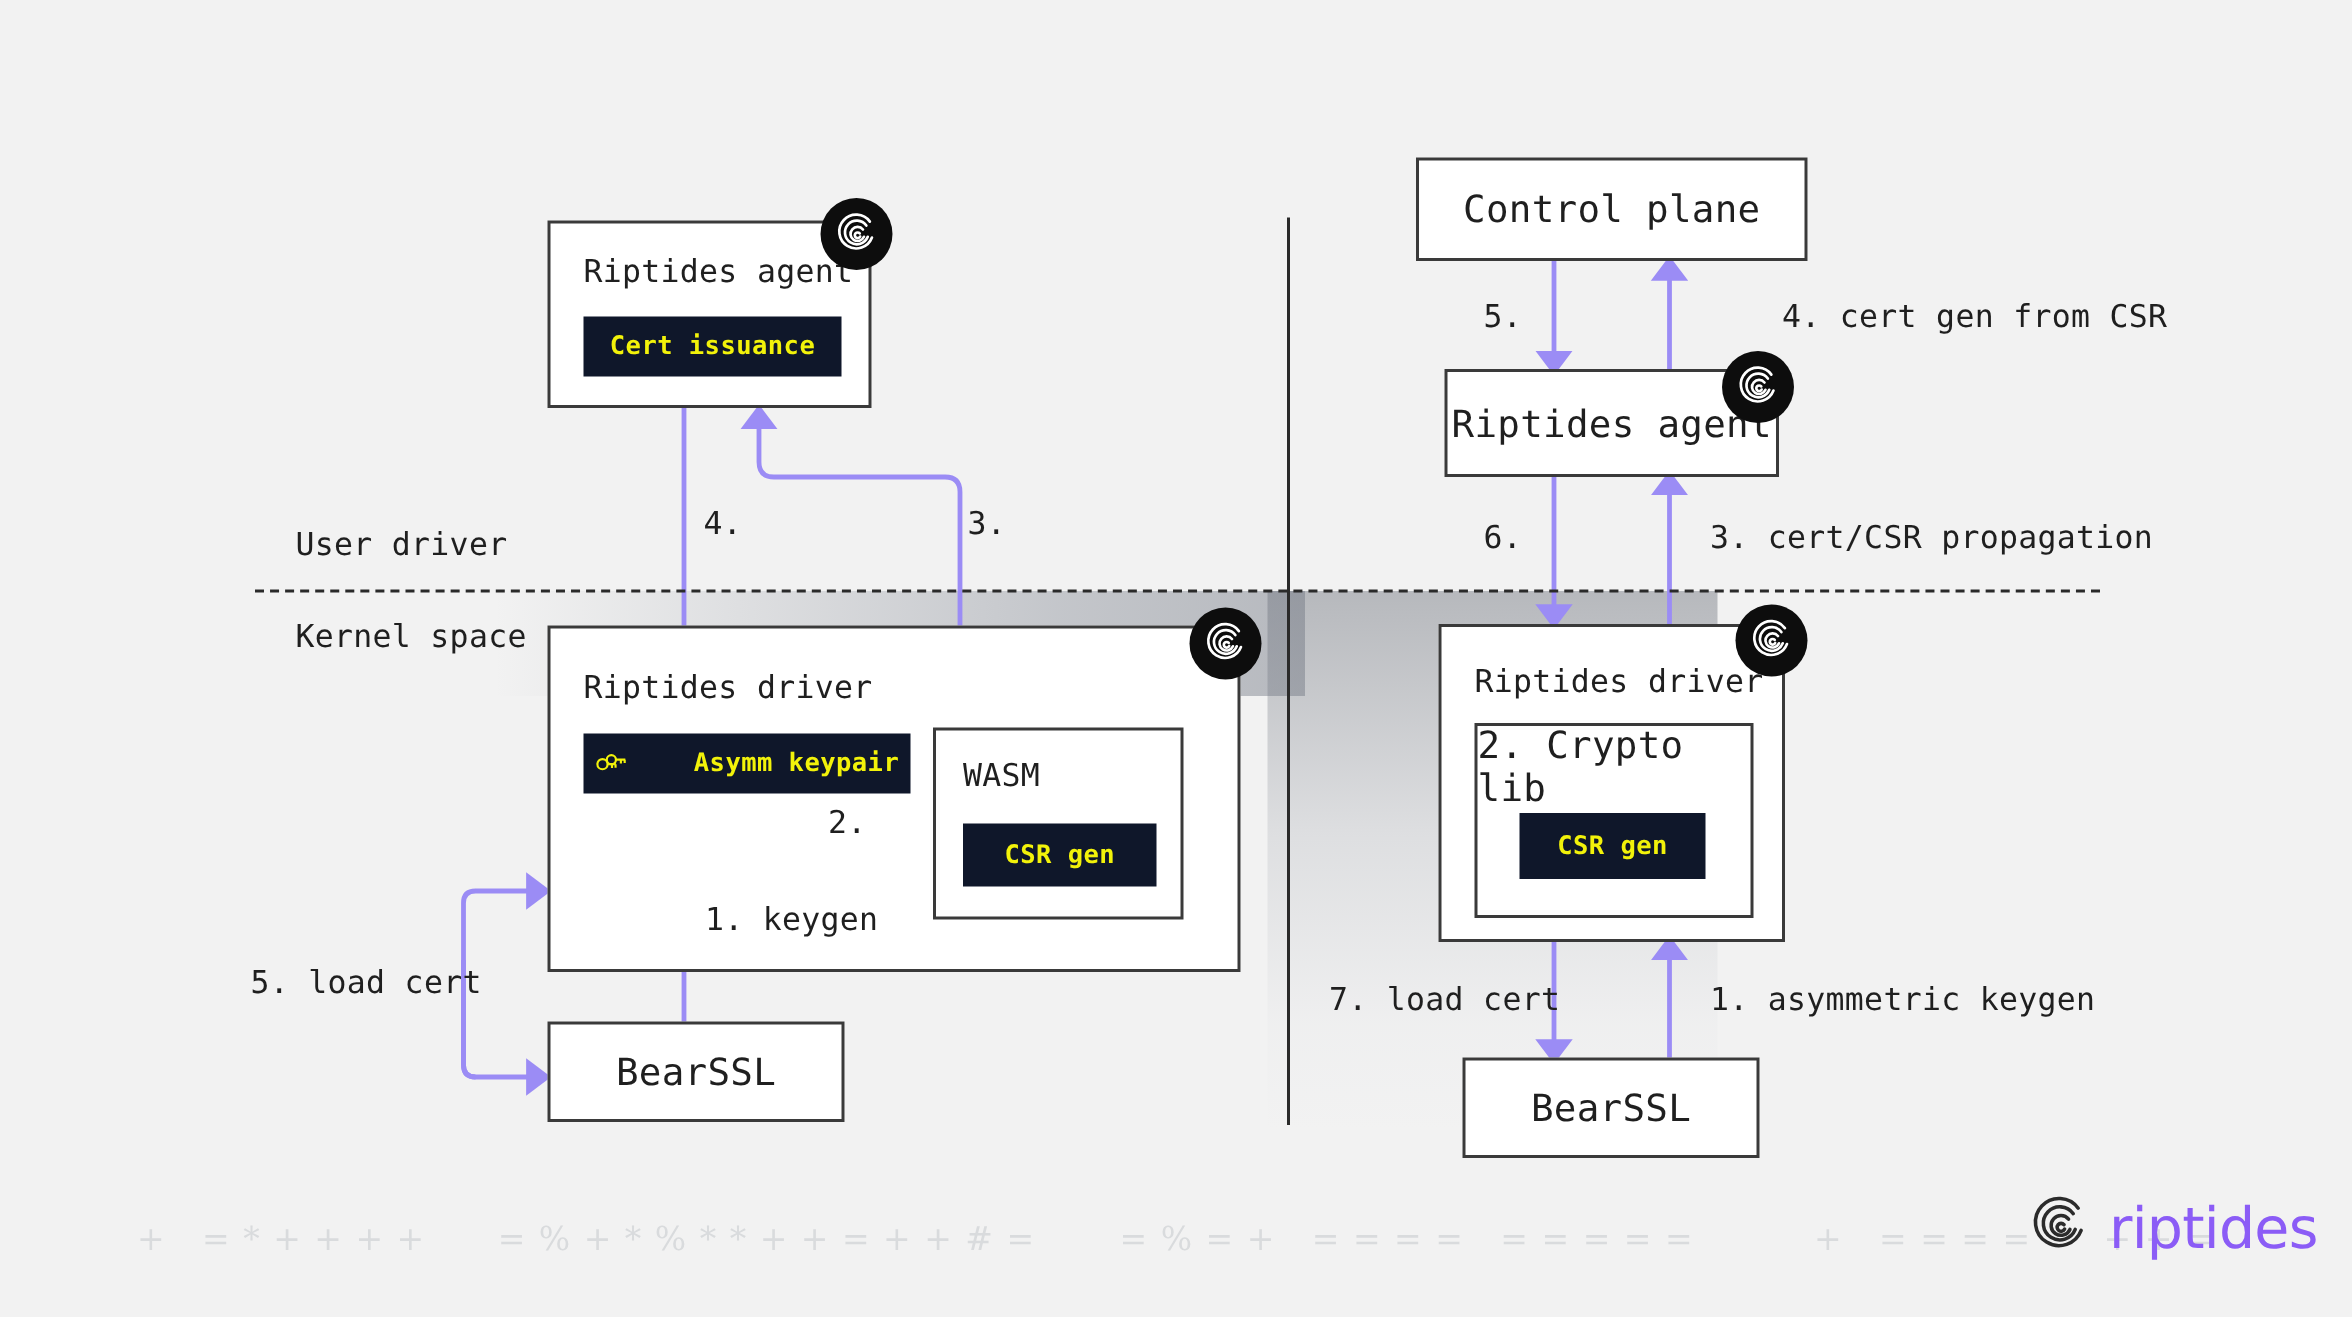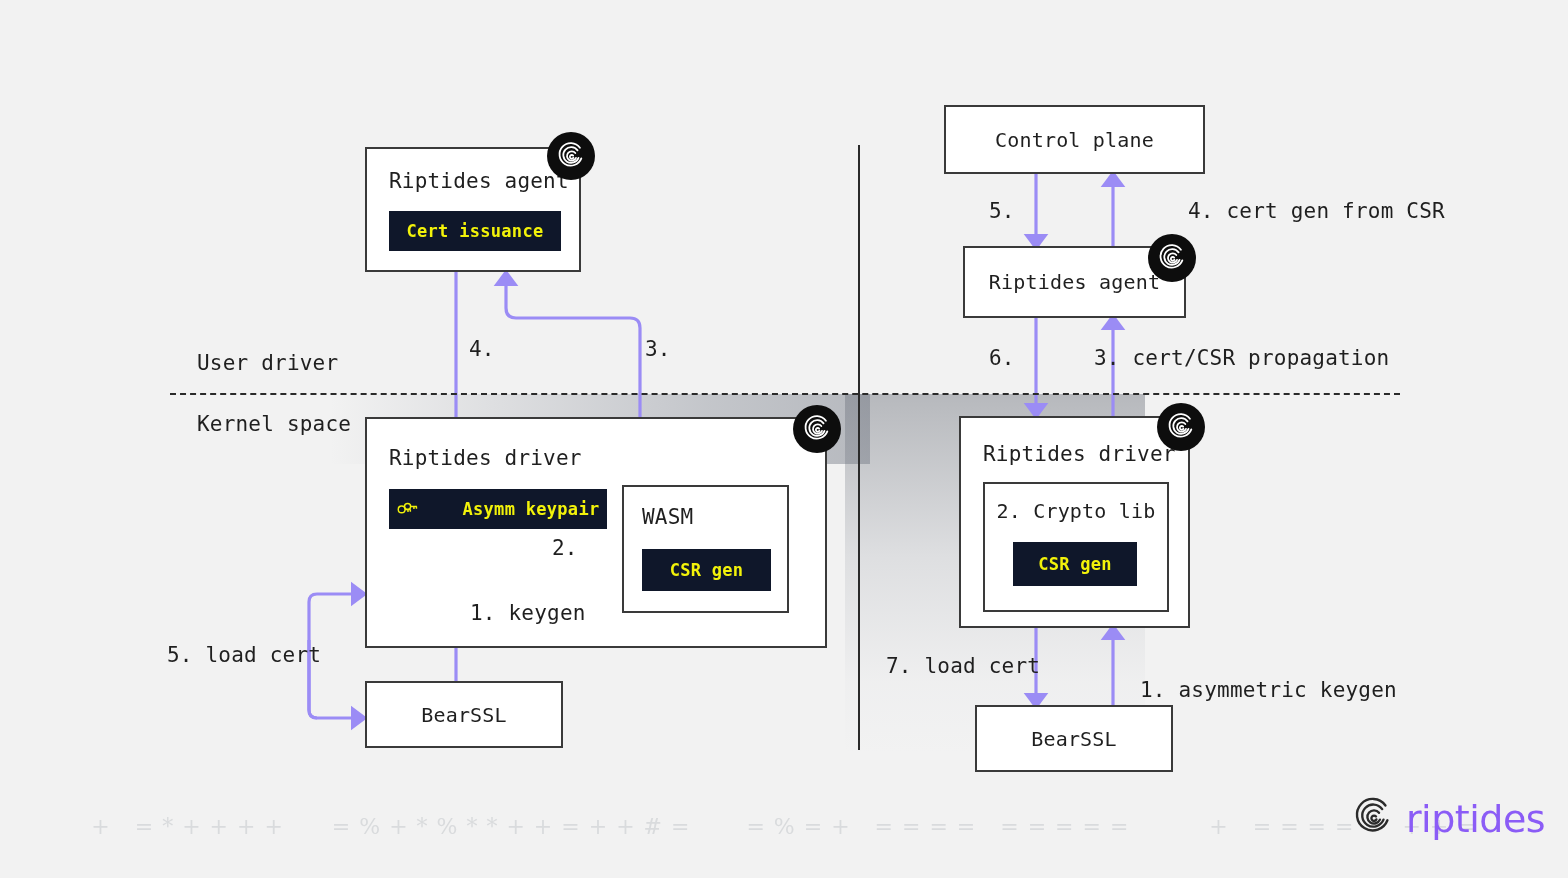--- a/index.html
+++ b/index.html
@@ -42,21 +42,21 @@
     box-sizing:border-box;
   }
   .box .title{
     position:absolute;
     font-size:21px;color:#1f1f1f;
     white-space:nowrap;
     letter-spacing:.2px;
   }
   .box-centered-title{
     display:flex;align-items:center;justify-content:center;
-    font-size:20px;color:#1f1f1f;
+    font-size:25px;color:#1f1f1f;
     width:100%;height:100%;
     letter-spacing:.2px;
   }
   .inner-box{
     position:absolute;
     background:#ffffff;
     border:2px solid #3a3a3a;
     box-sizing:border-box;
   }
   .chip{
@@ -262,23 +262,23 @@
     </svg>
   </div>
 
   <div class="box" style="left:975px;top:705px;width:198px;height:67px;">
     <div class="box-centered-title">BearSSL</div>
   </div>
 
   <div class="lbl" style="left:989px;top:199px;">5.</div>
   <div class="lbl" style="left:1188px;top:199px;">4. cert gen from CSR</div>
   <div class="lbl" style="left:989px;top:346px;">6.</div>
-  <div class="lbl" style="left:1094px;top:346px;">3. cert/CSR propagation</div>
+  <div class="lbl" style="left:1140px;top:346px;">3. cert/CSR propagation</div>
   <div class="lbl" style="left:886px;top:654px;">7. load cert</div>
-  <div class="lbl" style="left:1140px;top:654px;margin-top:24px;">1. asymmetric keygen</div>
+  <div class="lbl" style="left:1140px;top:654px;">1. asymmetric keygen</div>
 
   <div class="wordmark">
     <span>
       <svg width="42" height="42" viewBox="0 0 32 32">
         <g fill="none" stroke="#2b2b2b" stroke-width="1.8" stroke-linecap="round">
           <path d="M25.5 7.2 A12 12 0 1 0 27 18.5"></path>
           <path d="M23 10 A8.4 8.4 0 1 0 24 18"></path>
           <path d="M20.6 12.8 A5 5 0 1 0 21.3 18"></path>
           <path d="M18.3 15.6 A2 2 0 1 0 18.6 17.8"></path>
         </g>

